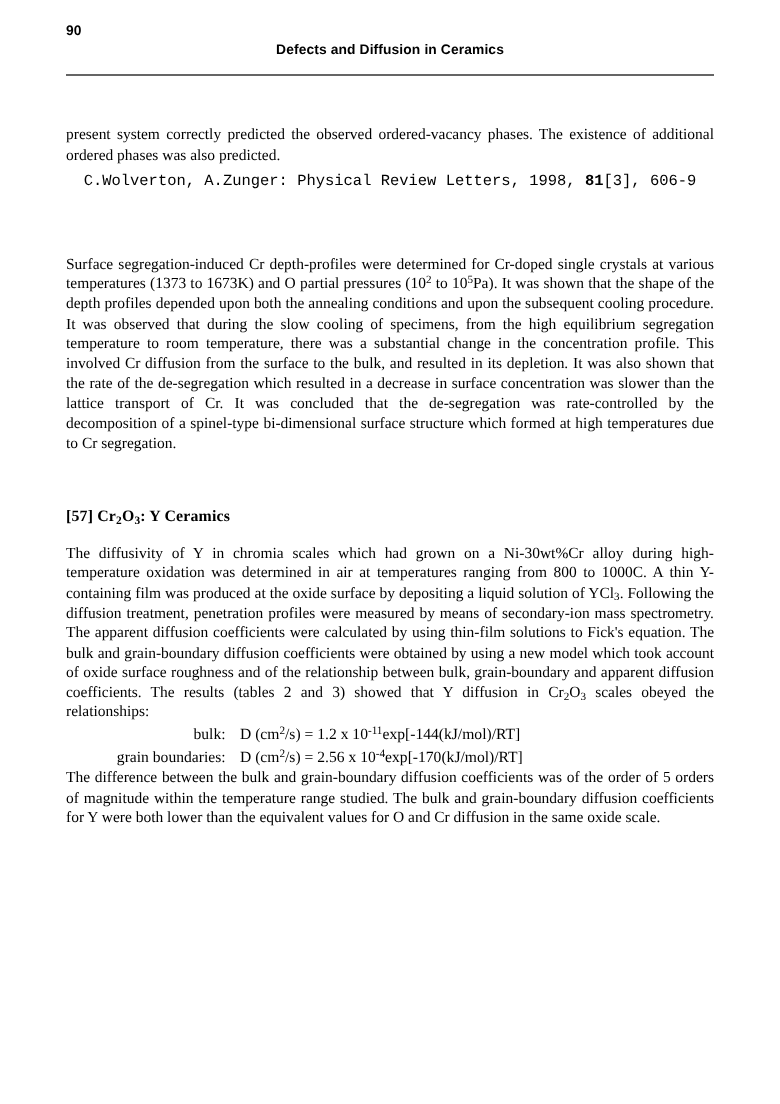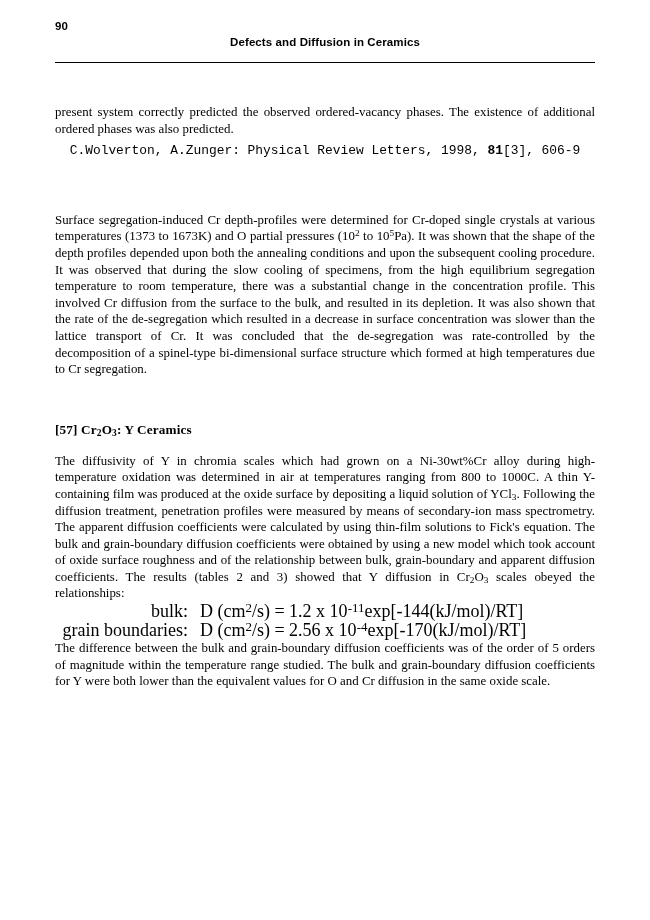--- a/index.html
+++ b/index.html
@@ -99,21 +99,21 @@
   }
   sup {
     font-size: 0.72em;
     vertical-align: 0.42em;
     line-height: 0;
   }
 
   
   .eq-block {
     margin: 0;
-    font-size: 18px;
+    font-size: 13px;
     line-height: 19px;
   }
   .eq-row {
     display: block;
     white-space: nowrap;
   }
   .eq-label {
     display: inline-block;
     width: 145px;
     text-align: right;

